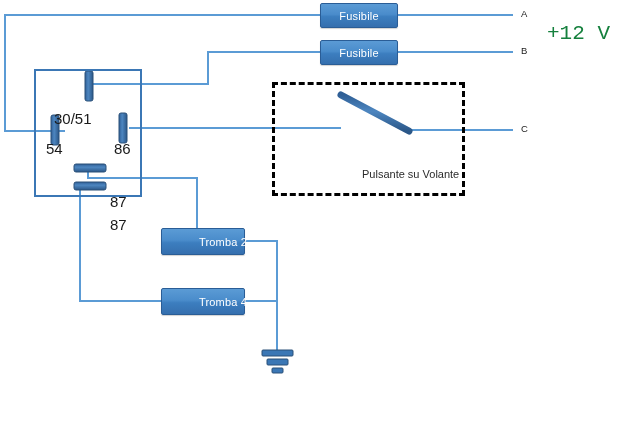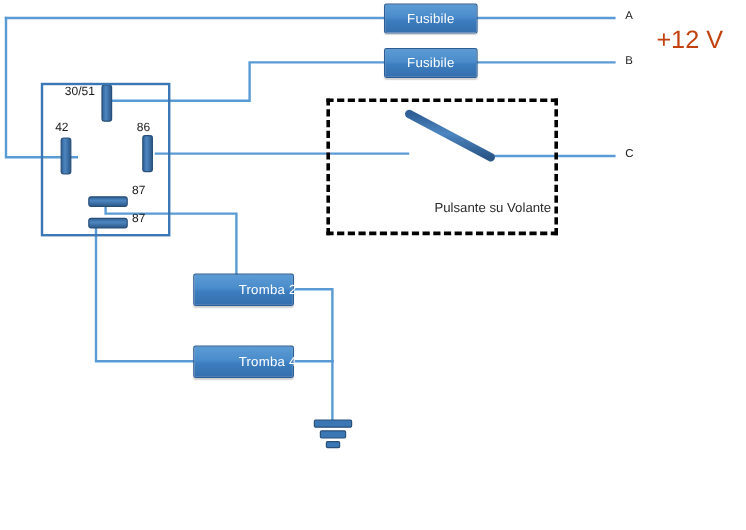--- a/index.html
+++ b/index.html
@@ -32,37 +32,39 @@
 
   .relay-box{
     position:absolute;
     border:2px solid #3b77b5;
     box-sizing:border-box;
     background:transparent;
   }
 
   .term-label{
     position:absolute;
-    font-size:10px;
+    font-size:15px;
     color:#1a1a1a;
     white-space:nowrap;
+    margin-top:39px;
   }
 
   .node-label{
     position:absolute;
     font-size:9.5px;
     color:#1a1a1a;
     white-space:nowrap;
   }
 
   .volt-label{
     position:absolute;
     font-size:21px;
-    color:#c2410c;
+    color:#15803d;
     white-space:nowrap;
+    font-family:Liberation Mono, monospace;
   }
 
   .switch-caption{
     position:absolute;
     font-size:11px;
     color:#2b2b2b;
     white-space:nowrap;
     padding-left:44px;
   }
 </style>
@@ -137,21 +139,21 @@
     <span>Fusibile</span>
   </div>
 
   <div class="box-label fuse" style="left:320px;top:40px;">
     <span>Fusibile</span>
   </div>
 
   <div class="relay-box" style="left:34px;top:69px;width:108px;height:128px;"></div>
 
   <div class="term-label" style="left:54px;top:71px;">30/51</div>
-  <div class="term-label" style="left:46px;top:101px;">42</div>
+  <div class="term-label" style="left:46px;top:101px;">54</div>
   <div class="term-label" style="left:114px;top:101px;">86</div>
   <div class="term-label" style="left:110px;top:154px;">87</div>
   <div class="term-label" style="left:110px;top:177px;">87</div>
 
   <div class="dashed-box" style="left:272px;top:82px;width:193px;height:114px;"></div>
   <div class="switch-caption" style="left:318px;top:168px;">Pulsante su Volante</div>
 
   <div class="box-label horn" style="left:161px;top:228px;">
     <span>Tromba 2</span>
   </div>

